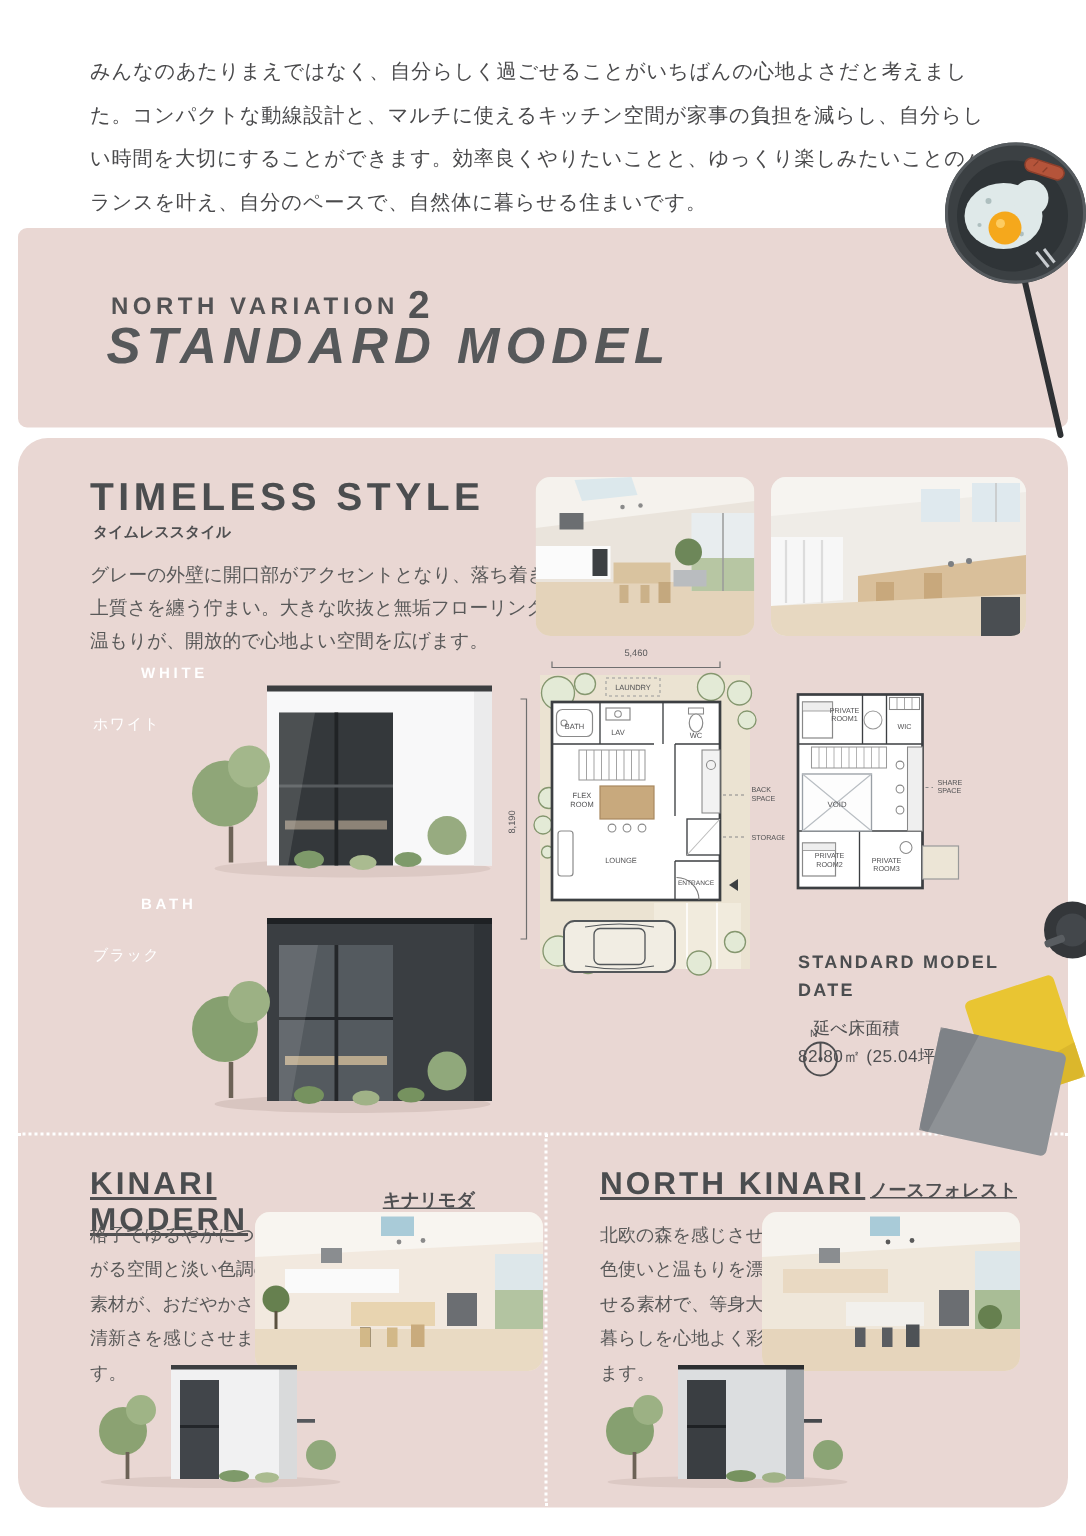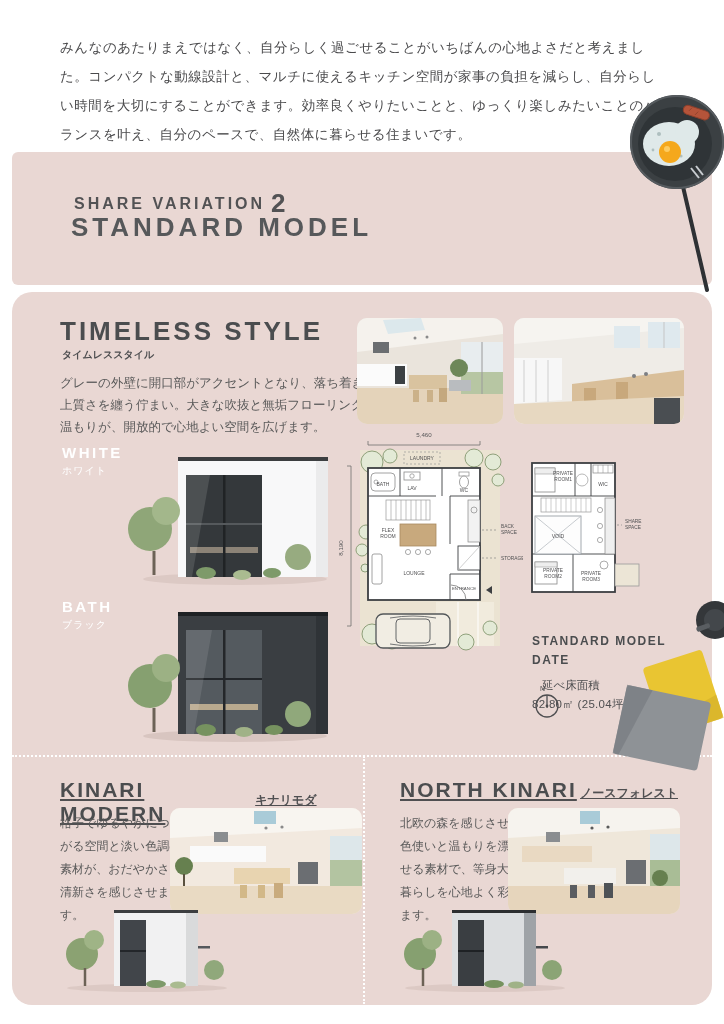--- a/index.html
+++ b/index.html
@@ -14,32 +14,32 @@
   .intro {
     left:60px; top:33px; width:610px;
     font-size:13.5px; line-height:29px; color:#4a4a4c; letter-spacing:.5px;
   }
   .band { background:#e9d7d3; border-radius:6px; }
   .band-header { left:12px; top:152px; width:700px; height:133px; }
   .band-main   { left:12px; top:292px; width:700px; height:713px;border-radius:20px; }
 
   .eyebrow { left:62px; top:36px; font-size:16px; font-weight:bold; letter-spacing:3px; color:#525254; }
   .eyebrow .num { font-size:26px; letter-spacing:0; vertical-align:-3px; margin-left:6px; }
-  .h-title { left:59px; top:60px; font-size:26px; font-weight:bold; letter-spacing:4px; color:#56585a; }
+  .h-title { left:59px; top:60px; font-size:34px; font-weight:bold; letter-spacing:4px; color:#56585a;font-style:italic; }
   .h-desc  { left:416px; top:42px; width:240px; font-size:13px; line-height:23px; color:#4f4f51; }
 
   .t-title { left:48px; top:24px; font-size:26px; font-weight:bold; letter-spacing:3px; color:#4b4d4f; }
   .t-sub   { left:50px; top:56px; font-size:10px; font-weight:bold; color:#4f4f51; }
   .t-desc  { left:48px; top:80px; width:318px; font-size:12.5px; line-height:22px; color:#595959; }
 
   .photo { border-radius:10px; overflow:hidden; }
   .photo svg { display:block; width:100%; height:100%; }
 
-  .variant-label    { font-size:15px; font-weight:bold; letter-spacing:2.5px; color:#ffffff; }
-  .variant-label-ja { font-size:10px; color:#ffffff; letter-spacing:1px; margin-top:3px; }
+  .variant-label    { font-size:10px; font-weight:bold; letter-spacing:2.5px; color:#ffffff;margin-left:32px; }
+  .variant-label-ja { font-size:10px; color:#ffffff; letter-spacing:1px; margin-top:21px; }
 
   .plan-label { font-size:5px; }
 
   .md-title { font-size:12px; font-weight:bold; letter-spacing:1.5px; color:#4b4d4f; line-height:19px; width:160px; }
   .md-area-label { font-size:11.5px; color:#4f4f51; margin-top:8px;margin-left:10px; }
   .md-area-value { font-size:11.5px; color:#4f4f51; margin-top:4px; letter-spacing:.3px; }
 
   .divider-h { left:0; top:463px; width:700px; border-top:2px dotted #ffffff; }
   .divider-v { left:351px; top:464px; height:248px; border-left:2px dotted #ffffff; }
 
@@ -51,21 +51,21 @@
 </style>
 </head>
 <body>
 
 <div class="page">
 
   <p class="abs intro">みんなのあたりまえではなく、自分らしく過ごせることがいちばんの心地よさだと考えました。コンパクトな動線設計と、マルチに使えるキッチン空間が家事の負担を減らし、自分らしい時間を大切にすることができます。効率良くやりたいことと、ゆっくり楽しみたいことのバランスを叶え、自分のペースで、自然体に暮らせる住まいです。</p>
 
   <section class="abs band band-header">
     <div class="abs eyebrow">
-      <span>SHARE VARIATION</span><span class="num">2</span>
+      <span>NORTH VARIATION</span><span class="num">2</span>
     </div>
     <h1 class="abs h-title">STANDARD MODEL</h1>
   </section>
 
   <svg class="abs" style="left:595px;top:82px;width:129px;height:215px;" viewBox="0 0 129 215">
     <line x1="86" y1="96" x2="112" y2="208" stroke="#2e3134" stroke-width="4" stroke-linecap="round"></line>
     <circle cx="82" cy="60" r="47" fill="#3b4043"></circle>
     <circle cx="82" cy="60" r="46" fill="none" stroke="#565b5f" stroke-width="2"></circle>
     <circle cx="80" cy="62" r="37" fill="#2f3437"></circle>
     <ellipse cx="74" cy="62" rx="26" ry="22" fill="#dfe9e9"></ellipse>

